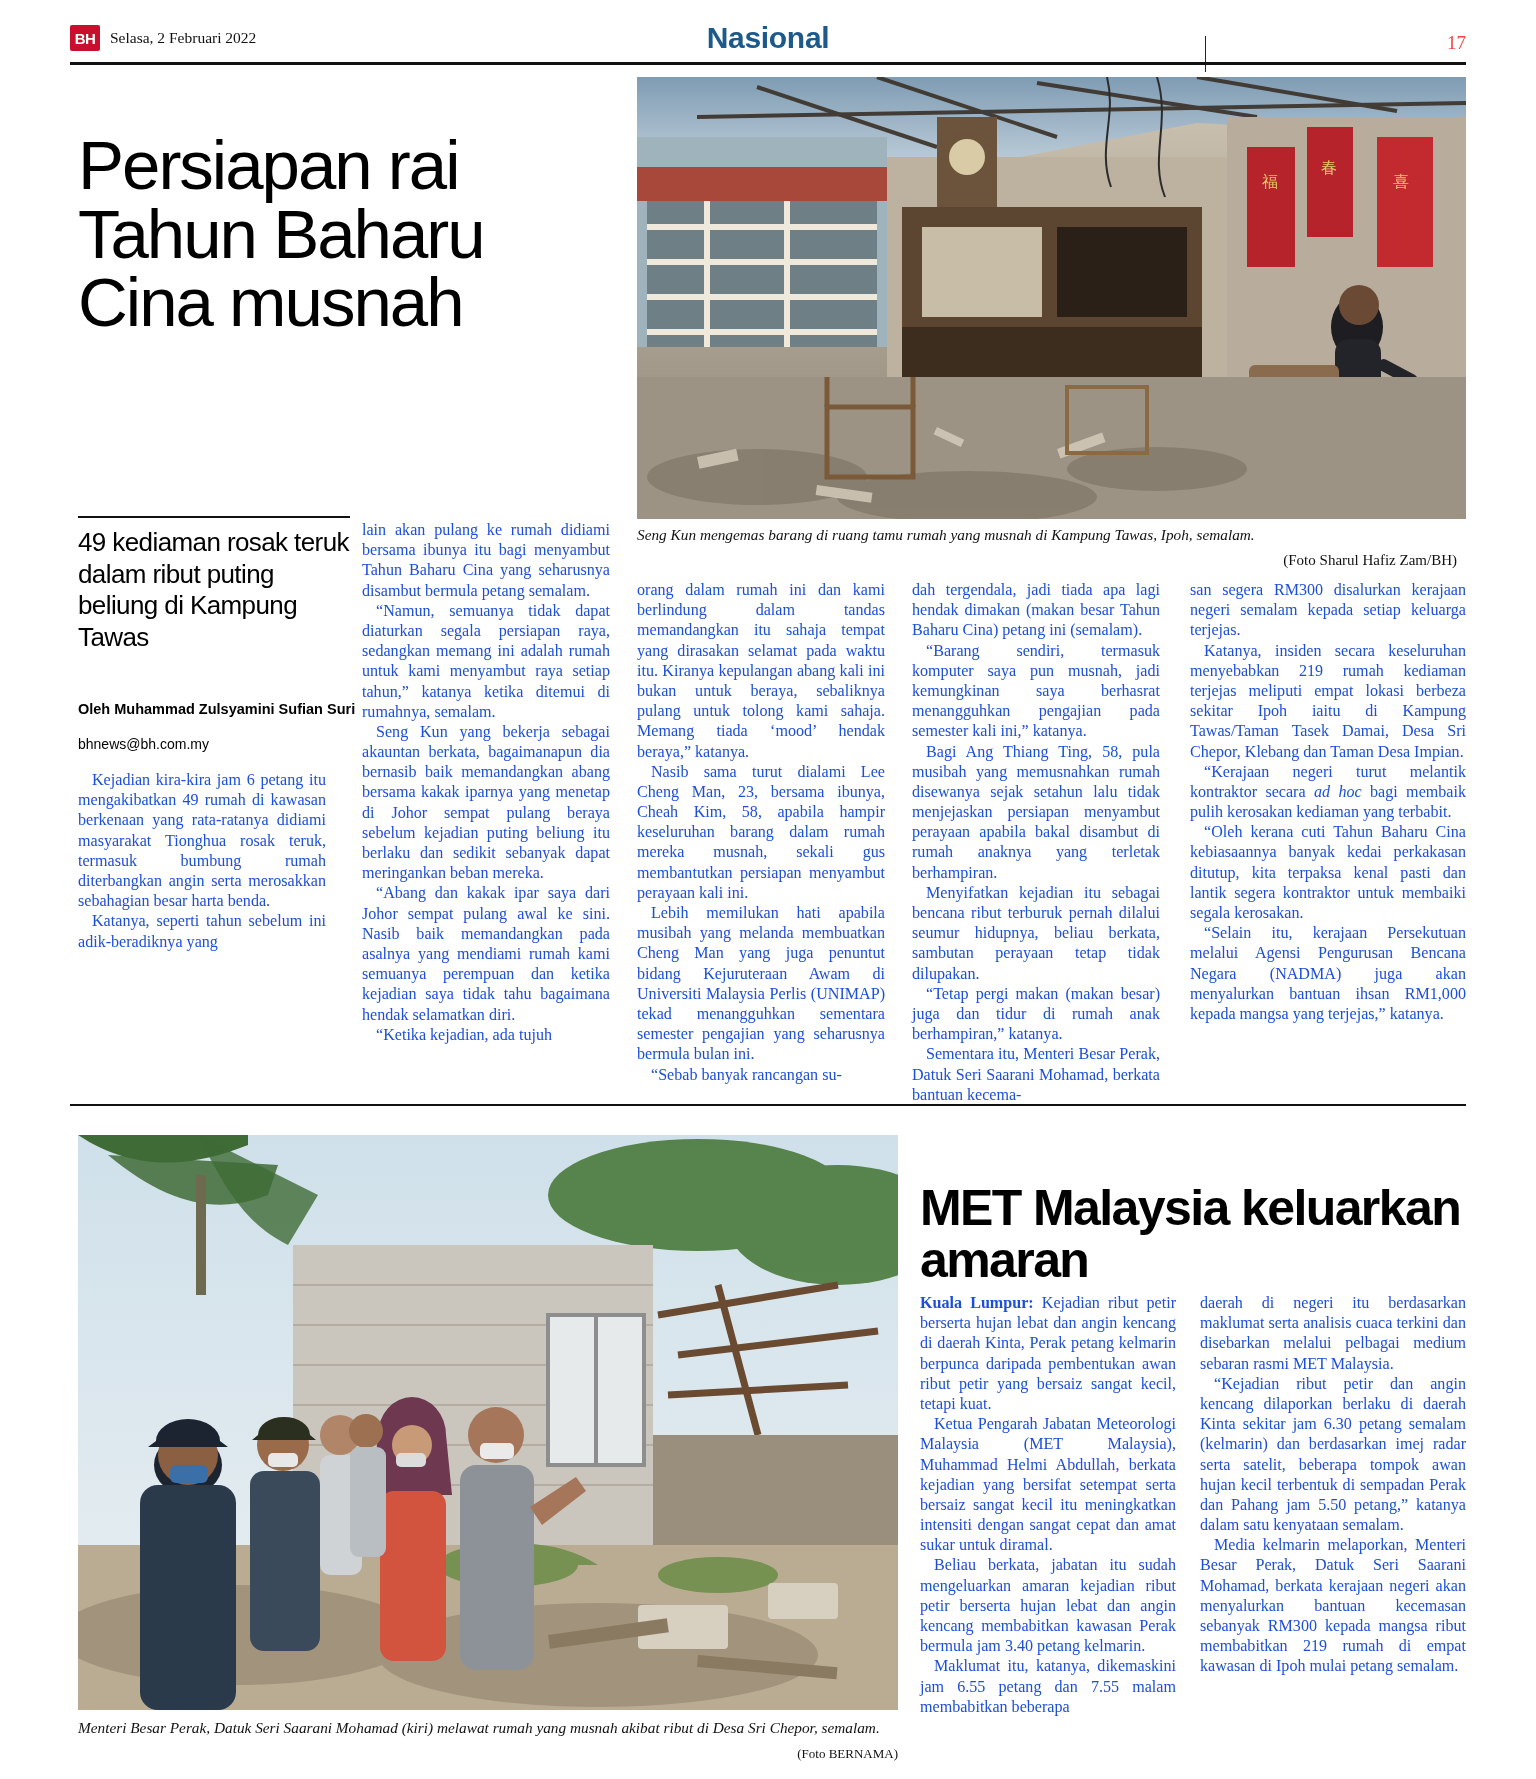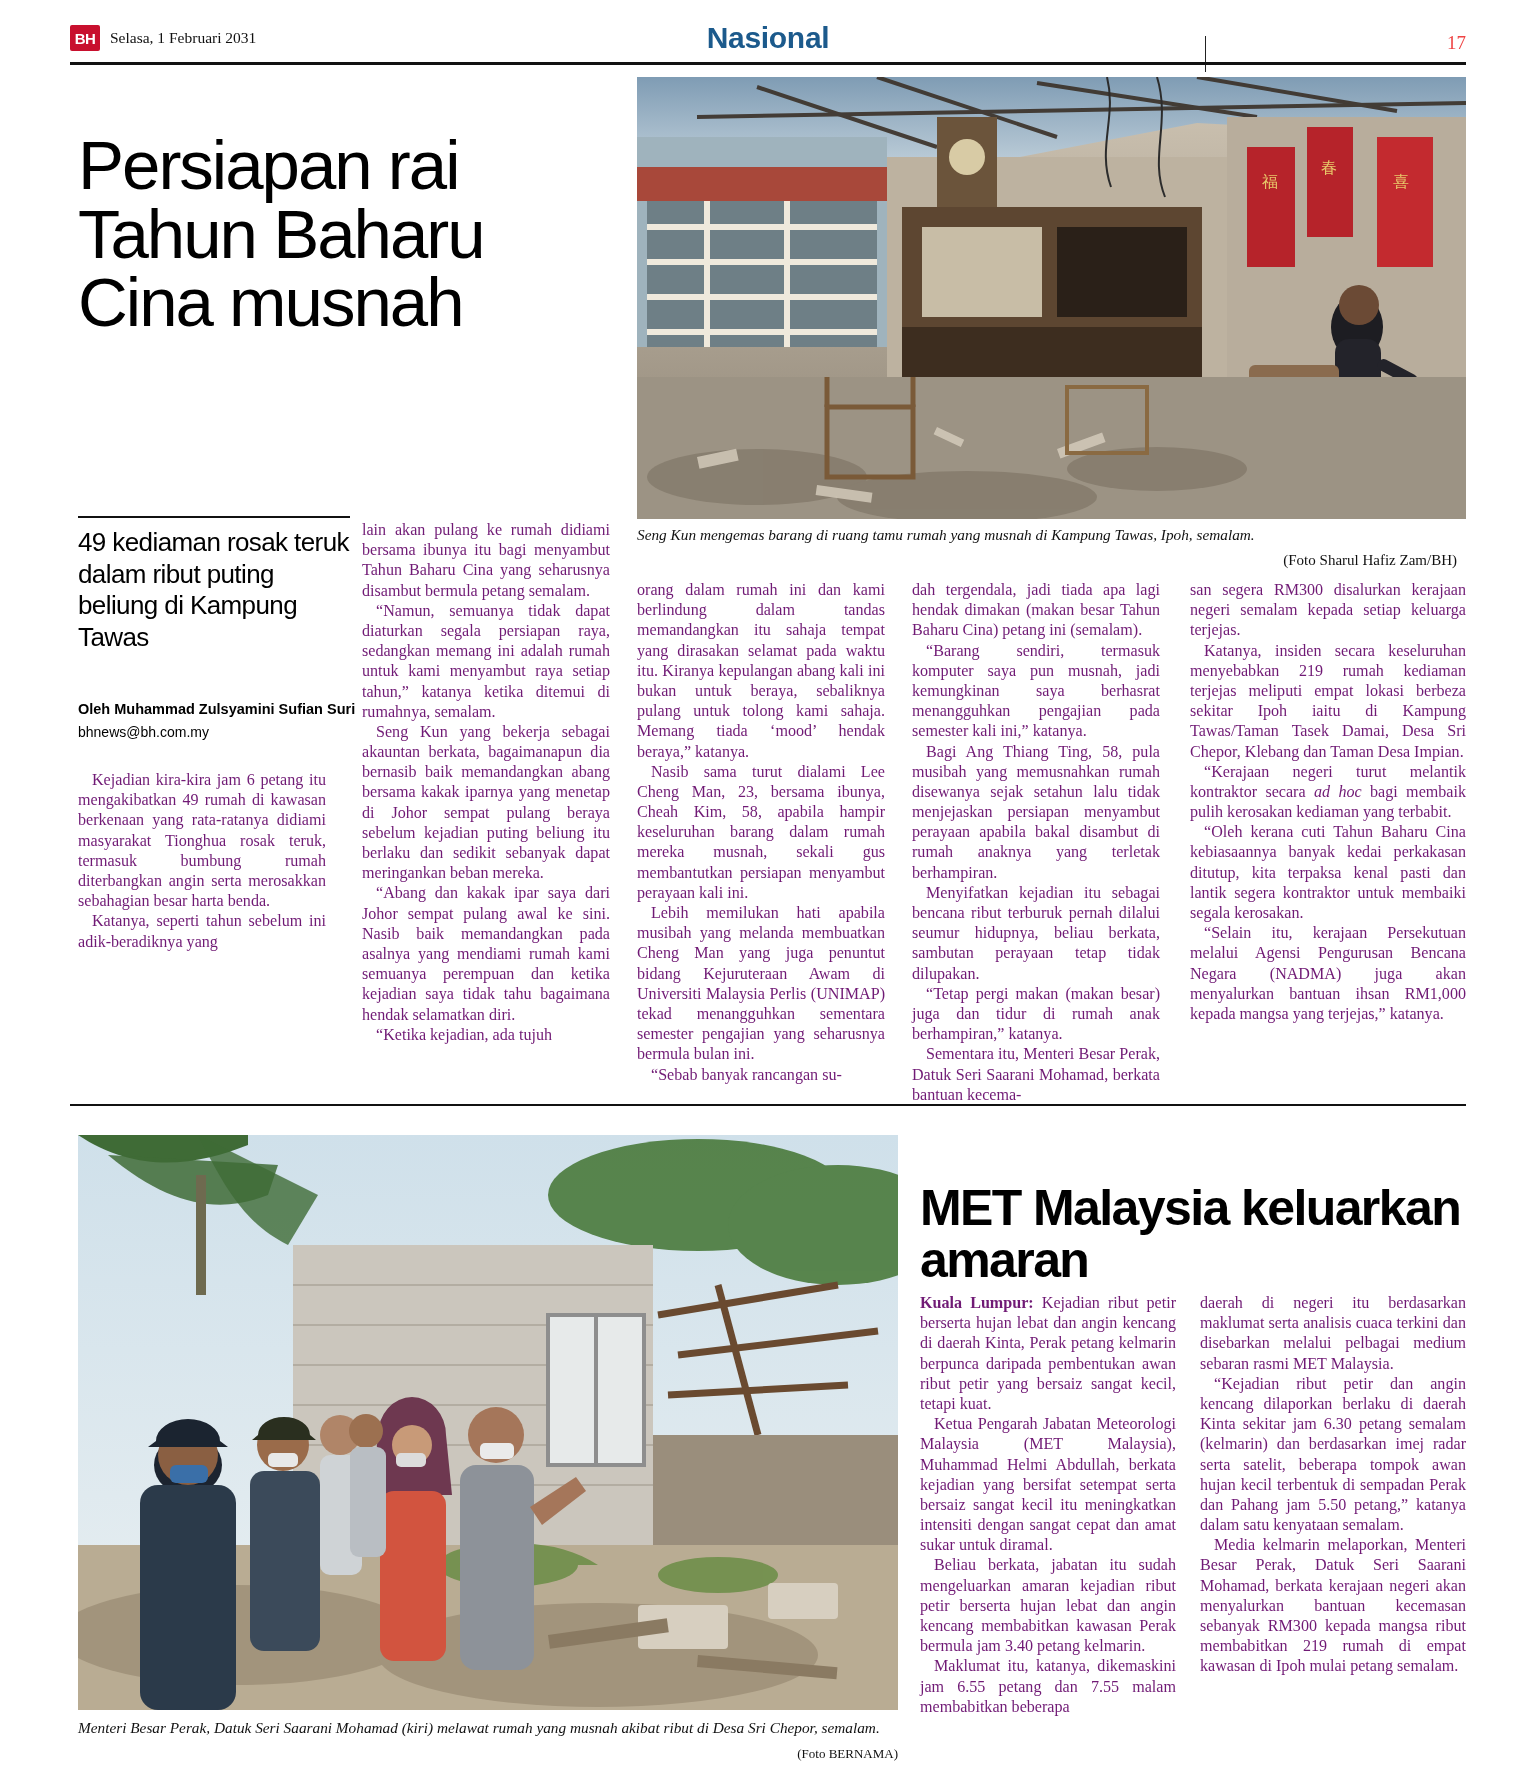--- a/index.html
+++ b/index.html
@@ -121,21 +121,21 @@
     font-family: "Liberation Sans", sans-serif;
     font-weight: bold;
     font-size: 14.5px;
     line-height: 1.35;
     color: #000;
   }
   .byline-email {
     font-weight: normal;
     font-size: 14px;
     display: block;
-    margin-top: 3px;
+    margin-top: 15px;
   }
 
   
   .photo {
     position: absolute;
     overflow: hidden;
     background: #888;
   }
   .photo1 {
     left: 637px; top: 77px;
@@ -170,21 +170,21 @@
     top: 28px;
   }
 
   
   .col {
     position: absolute;
     font-family: "Liberation Serif", serif;
     font-size: 16.1px;
     line-height: 1.255;
     text-align: justify;
-    color: #701a75;
+    color: #1d4ed8;
     -webkit-hyphens: auto;
     hyphens: auto;
   }
   .col p {
     margin: 0;
     text-indent: 14px;
   }
   .col p.first { text-indent: 0; }
   .lead { font-weight: bold; }
 
@@ -217,21 +217,21 @@
 
   .ital { font-style: italic; }
 </style>
 </head>
 <body>
 
 <div class="page">
 
   <div class="masthead">
     <div class="bh-logo">BH</div>
-    <div class="masthead-date">Selasa, 1 Februari 2031</div>
+    <div class="masthead-date">Selasa, 2 Februari 2022</div>
     <div class="section-title">Nasional</div>
     <div class="section-rule"></div>
     <div class="page-number">17</div>
   </div>
   <div class="rule-top"></div>
 
   <h1 class="headline">Persiapan rai Tahun Baharu Cina musnah</h1>
 
   <div class="kicker-rule"></div>
   <div class="kicker">49 kediaman rosak teruk dalam ribut puting beliung di Kampung Tawas</div>

